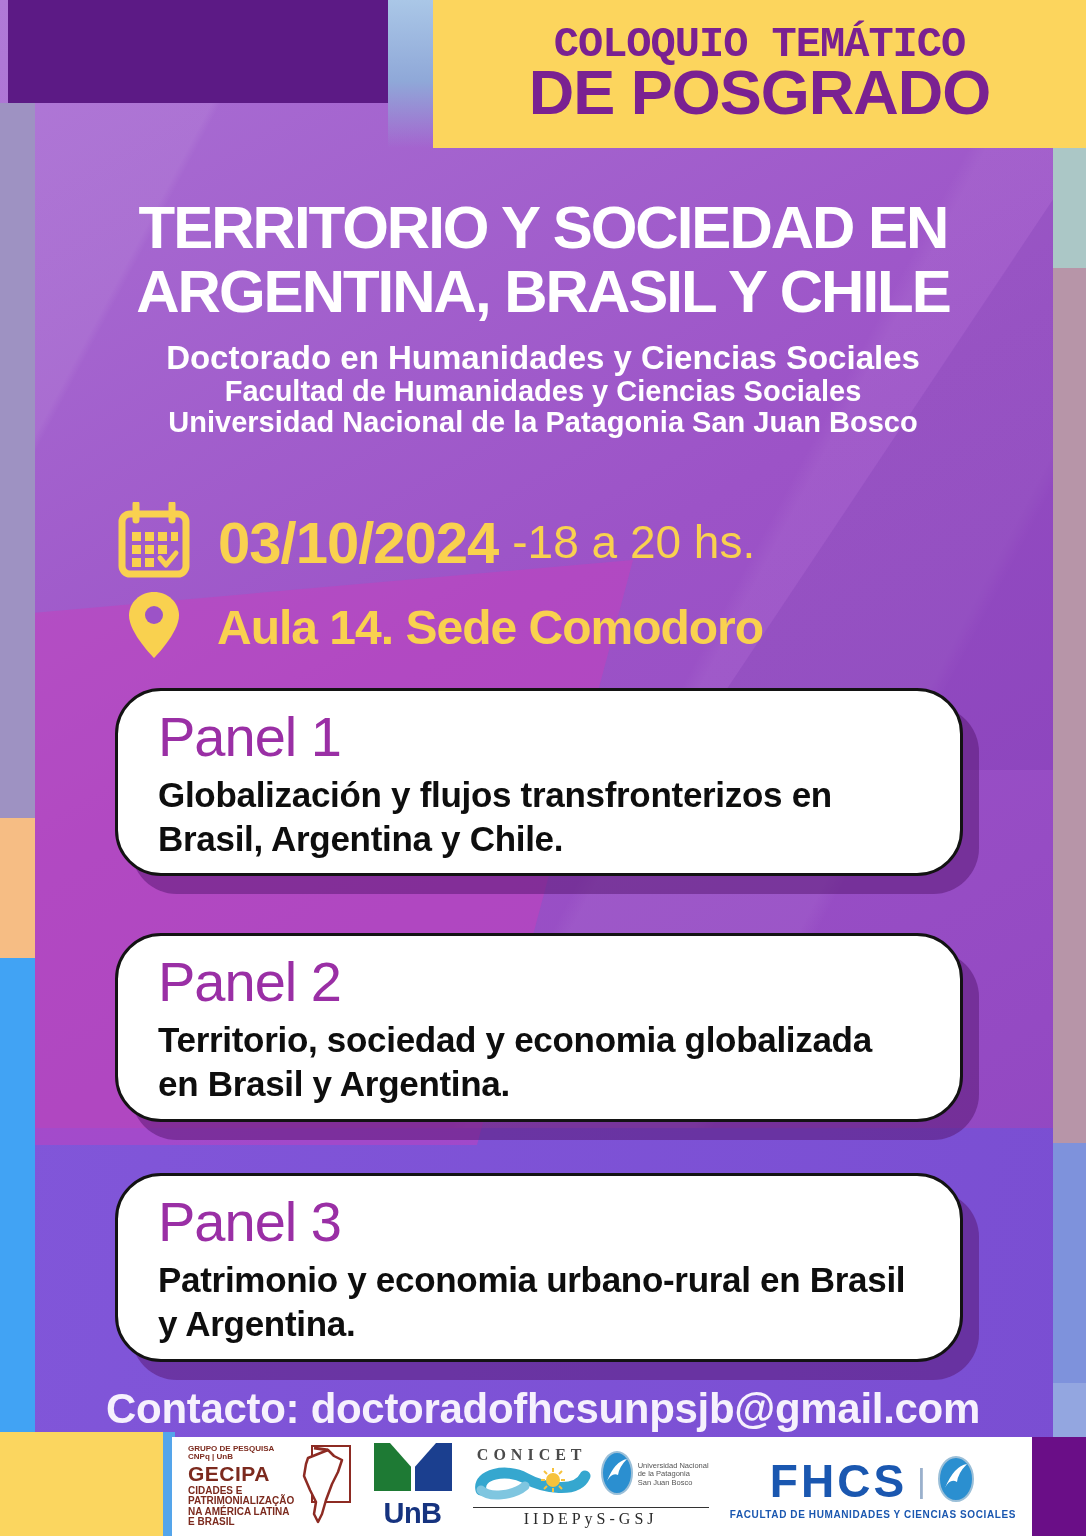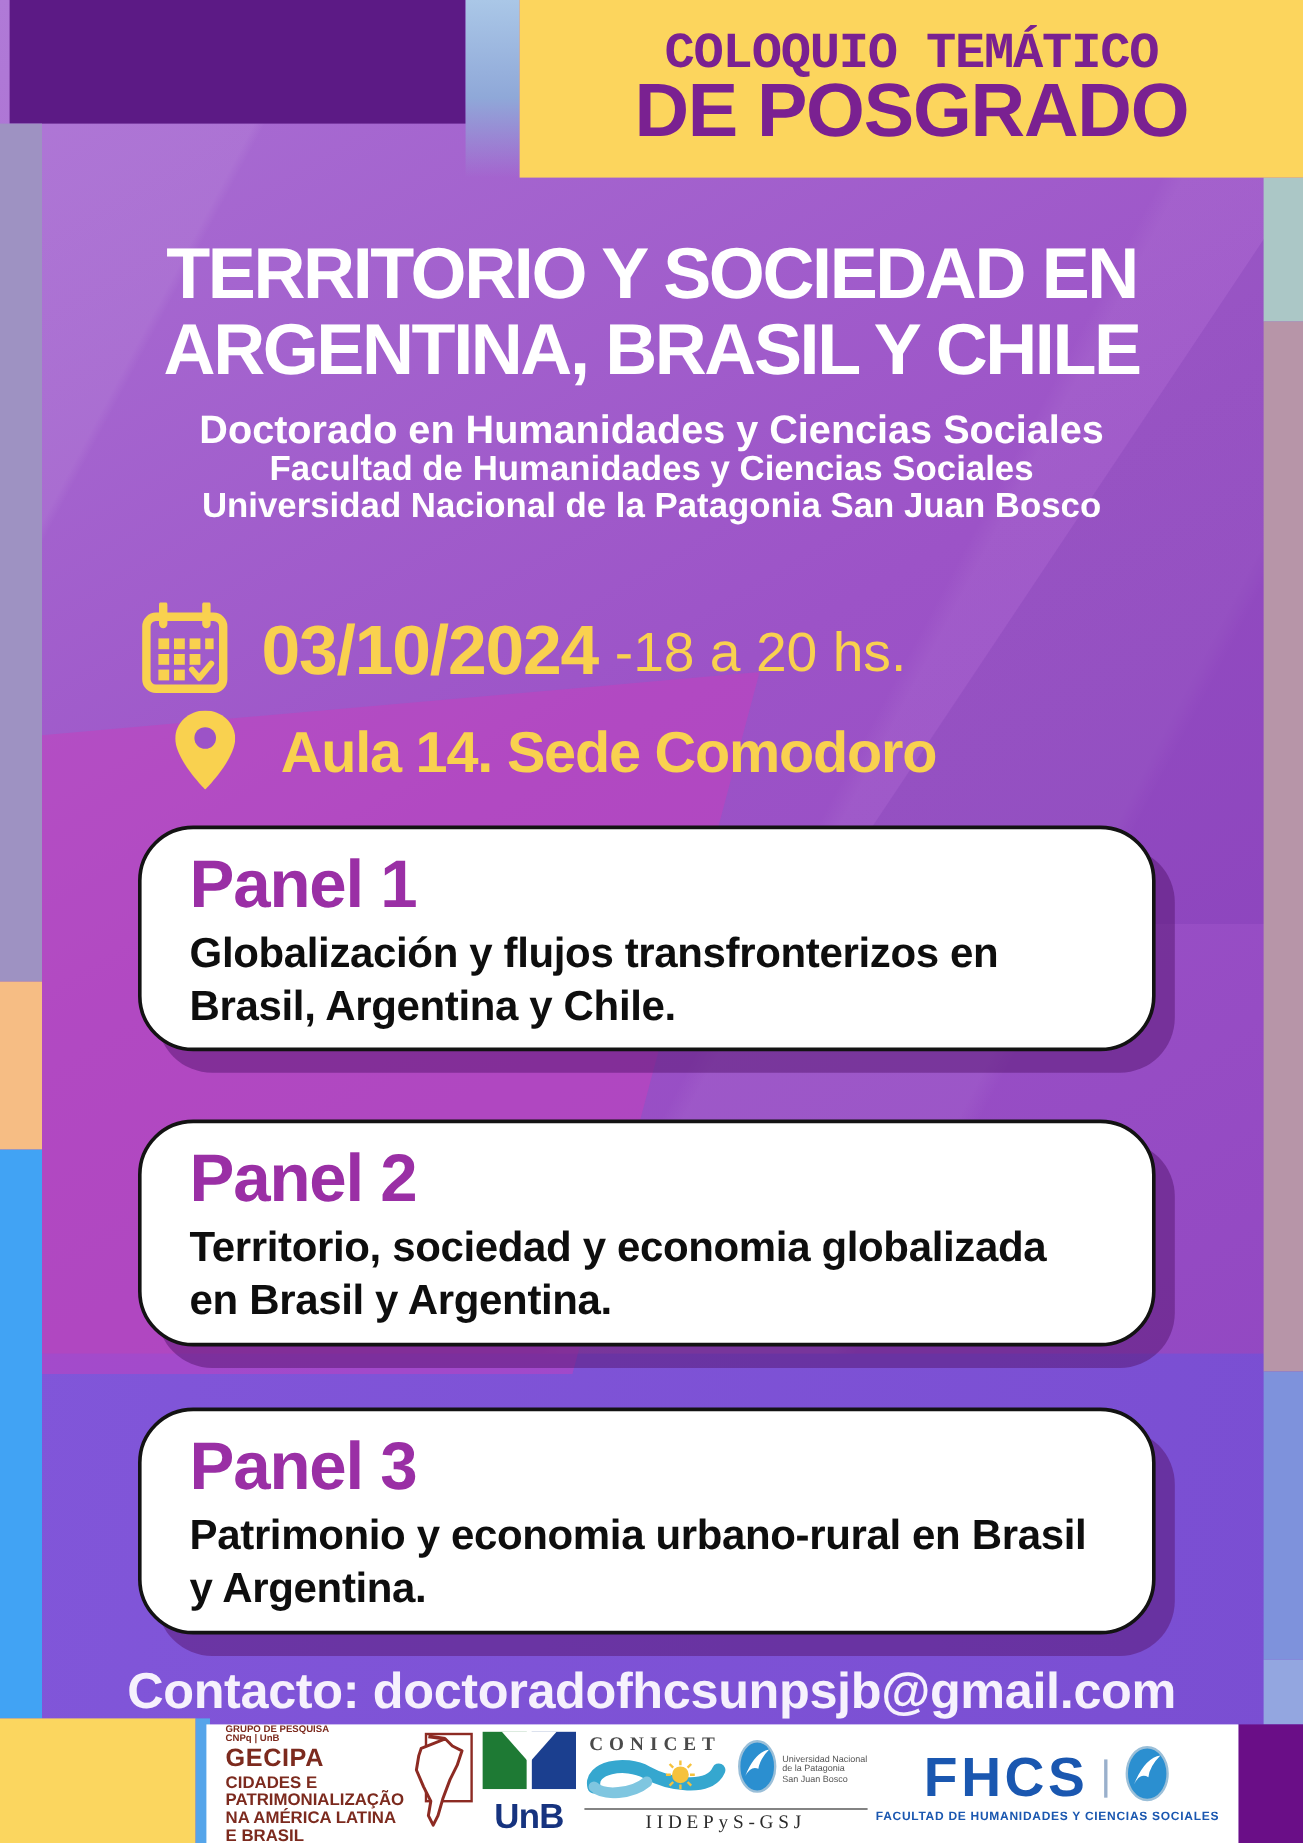--- a/index.html
+++ b/index.html
@@ -45,47 +45,47 @@
     font-size:60px;letter-spacing:-2px;line-height:1.06;}
   .subtitles{left:0;right:0;top:340px;text-align:center;color:#fff;font-weight:700;}
   .subtitles .s1{font-size:33px;line-height:36px;}
   .subtitles .s2{font-size:29px;line-height:31px;}
   .subtitles .s3{font-size:29px;line-height:31px;}
 
   
   .date-row{left:118px;top:502px;display:flex;align-items:center;color:#f9d14f;}
   .date-row .d{font-size:58px;font-weight:800;margin-left:28px;letter-spacing:-1px;}
   .date-row .t{font-size:46px;font-weight:500;margin-left:14px;}
-  .loc-row{left:146px;top:592px;display:flex;align-items:center;color:#f9d14f;}
+  .loc-row{left:129px;top:592px;display:flex;align-items:center;color:#f9d14f;}
   .loc-row .l{font-size:48px;font-weight:800;margin-left:38px;letter-spacing:-1px;}
 
   
   .panel{left:115px;width:848px;box-sizing:border-box;background:#fff;
     border:3px solid #131313;border-radius:46px;padding:16px 40px 18px;
     box-shadow:16px 18px 0 rgba(86,22,112,.5);}
-  .panel h2{margin:0;font-size:56px;font-weight:700;color:#9a2fa5;letter-spacing:-1px;line-height:1.08;}
+  .panel h2{margin:0;font-size:56px;font-weight:400;color:#9a2fa5;letter-spacing:-1px;line-height:1.08;}
   .panel p{margin:6px 0 0;font-size:35px;font-weight:700;color:#0e0e0e;line-height:1.24;letter-spacing:-.3px;}
   #panel1{top:688px;height:188px;}
   #panel2{top:933px;height:189px;}
   #panel3{top:1173px;height:189px;}
 
   
   .contact{left:0;right:0;top:1385px;text-align:center;color:#f6f1fd;
     font-size:42px;font-weight:700;letter-spacing:-.3px;}
 
   
   .logobar{left:172px;top:1437px;width:860px;height:99px;background:#fff;
     display:flex;align-items:center;justify-content:space-between;
     padding:0 16px;box-sizing:border-box;}
   .gecipa{display:flex;align-items:center;}
   .gecipa .txt{color:#7c2a1e;line-height:1.05;}
   .gecipa .gt1{font-size:8px;font-weight:700;}
   .gecipa .gt2{font-size:8px;font-weight:800;}
   .gecipa .gname{font-size:21px;font-weight:800;letter-spacing:.5px;margin:1px 0;}
-  .gecipa .gd{font-size:14px;font-weight:600;}
+  .gecipa .gd{font-size:10px;font-weight:600;}
   .unb{display:flex;flex-direction:column;align-items:center;}
   .unb .uname{font-size:29px;font-weight:800;color:#16337f;margin-top:2px;letter-spacing:-.5px;}
   .cluster{display:flex;flex-direction:column;align-items:center;}
   .cluster .crow{display:flex;align-items:center;gap:8px;}
   .conicet-col{display:flex;flex-direction:column;align-items:center;}
   .conicet-name{font-family:"Liberation Serif","DejaVu Serif",serif;font-size:16px;
     letter-spacing:5px;color:#4a4a4a;font-weight:600;}
   .unpsjb{display:flex;align-items:center;gap:3px;}
   .unpsjb .ut{font-size:7.5px;color:#555;line-height:1.15;}
   .cl-line{width:100%;height:1px;background:#333;margin:3px 0 2px;}

